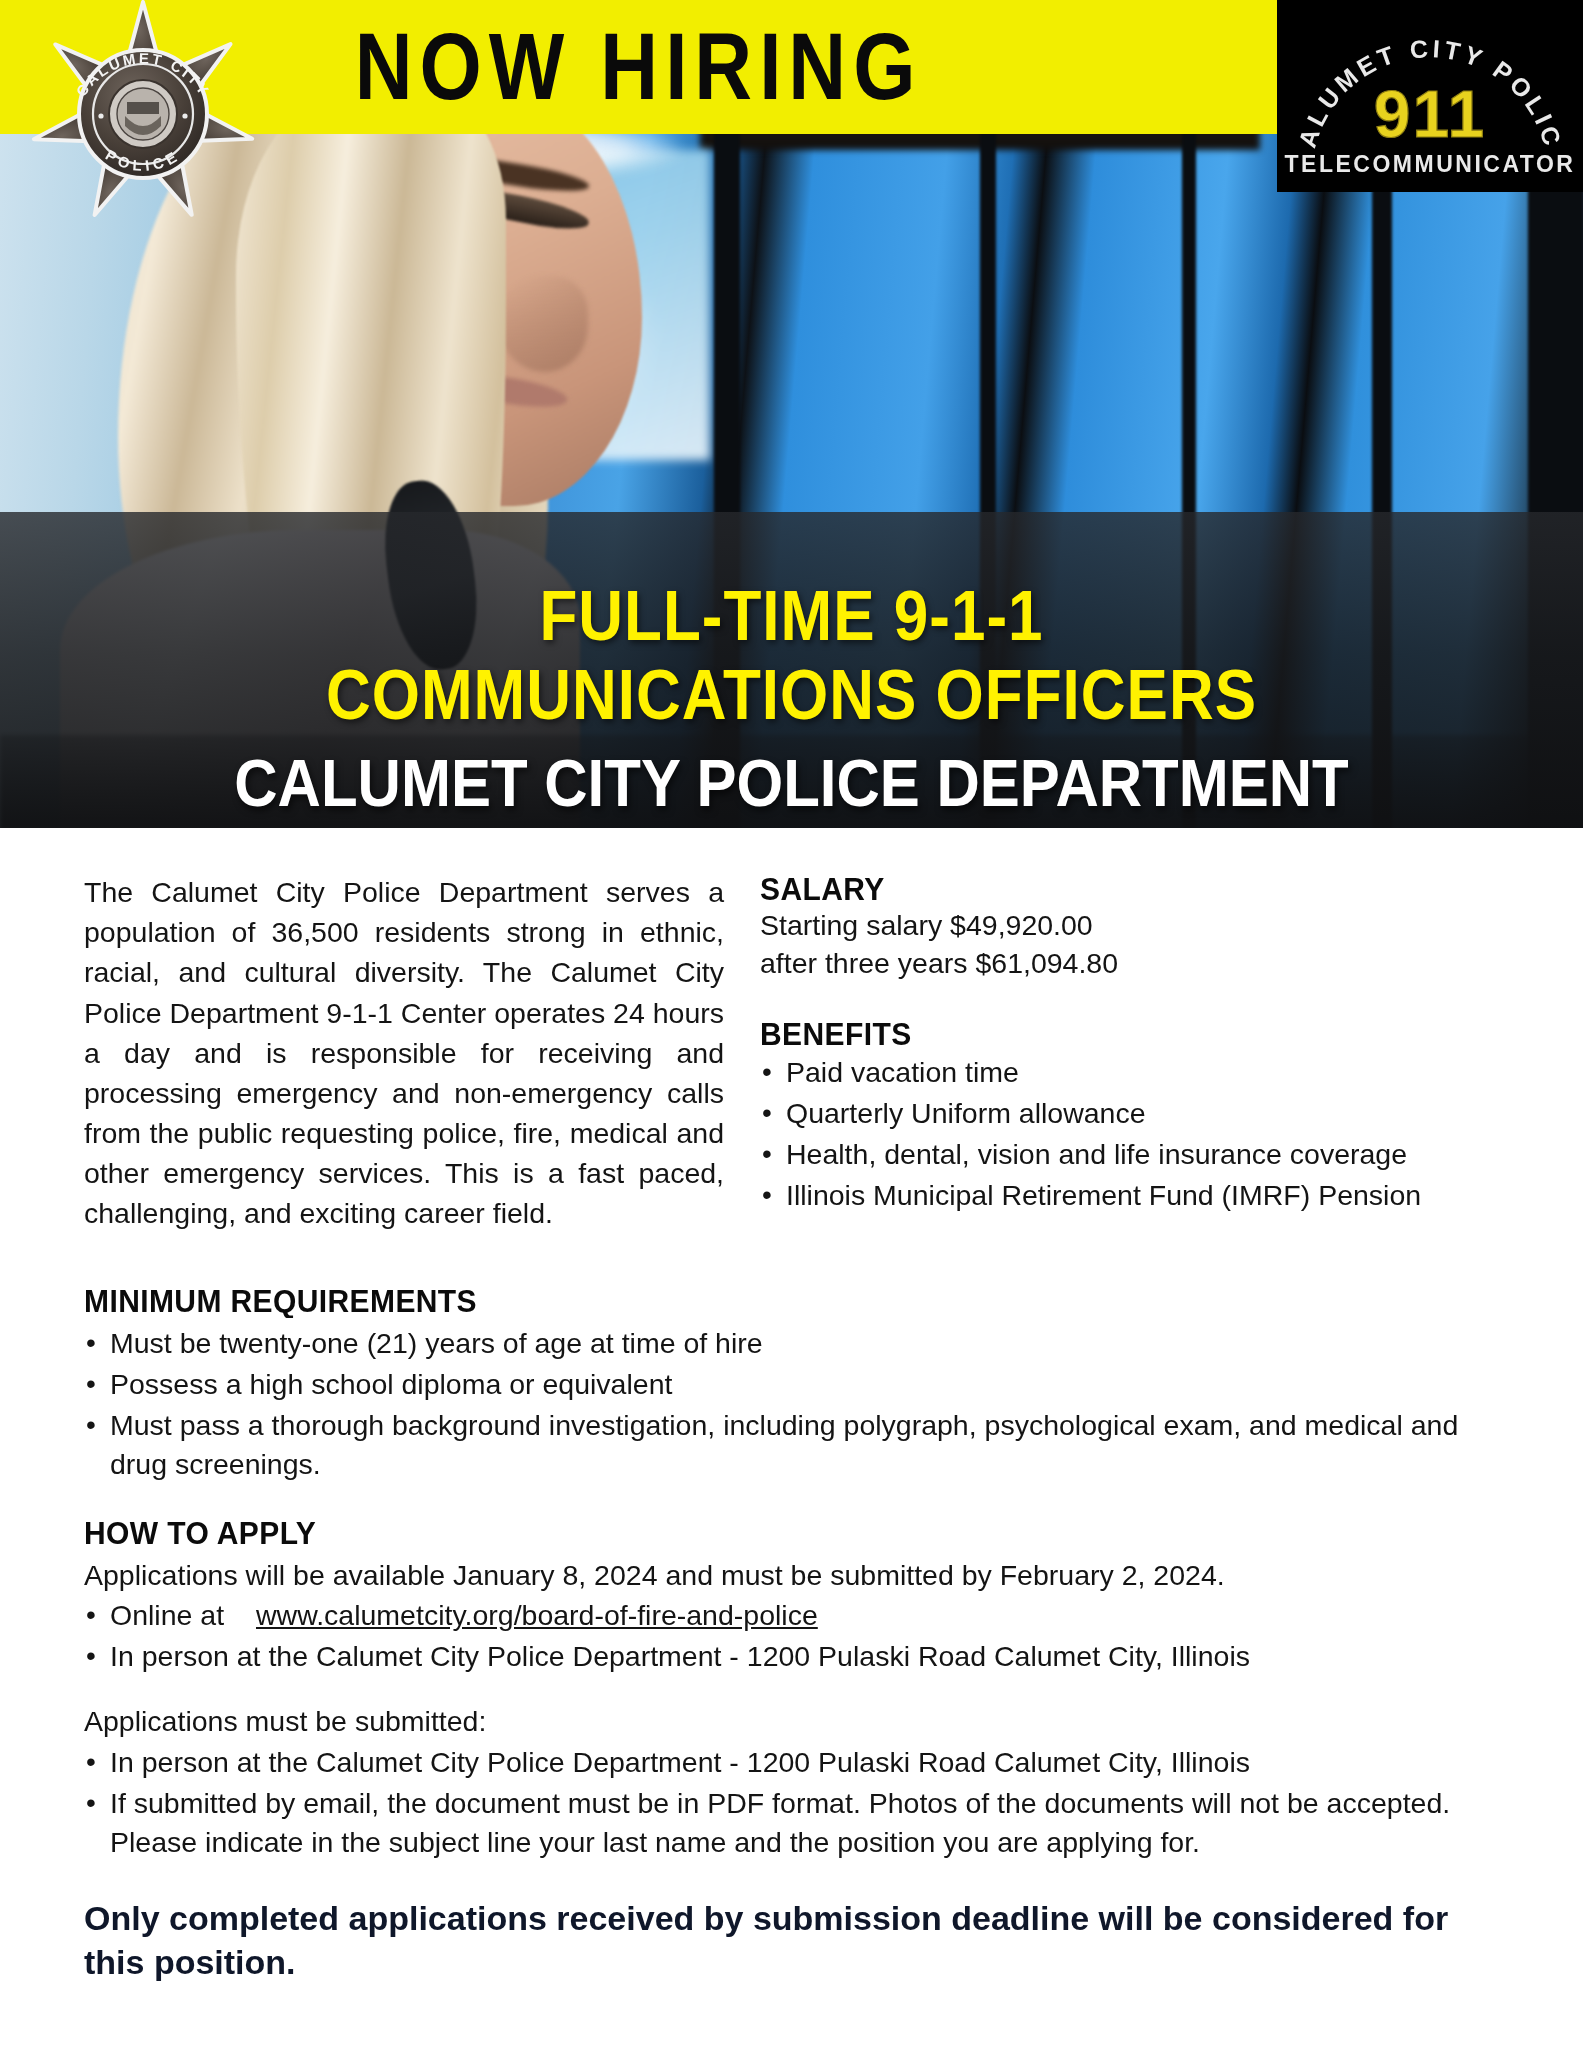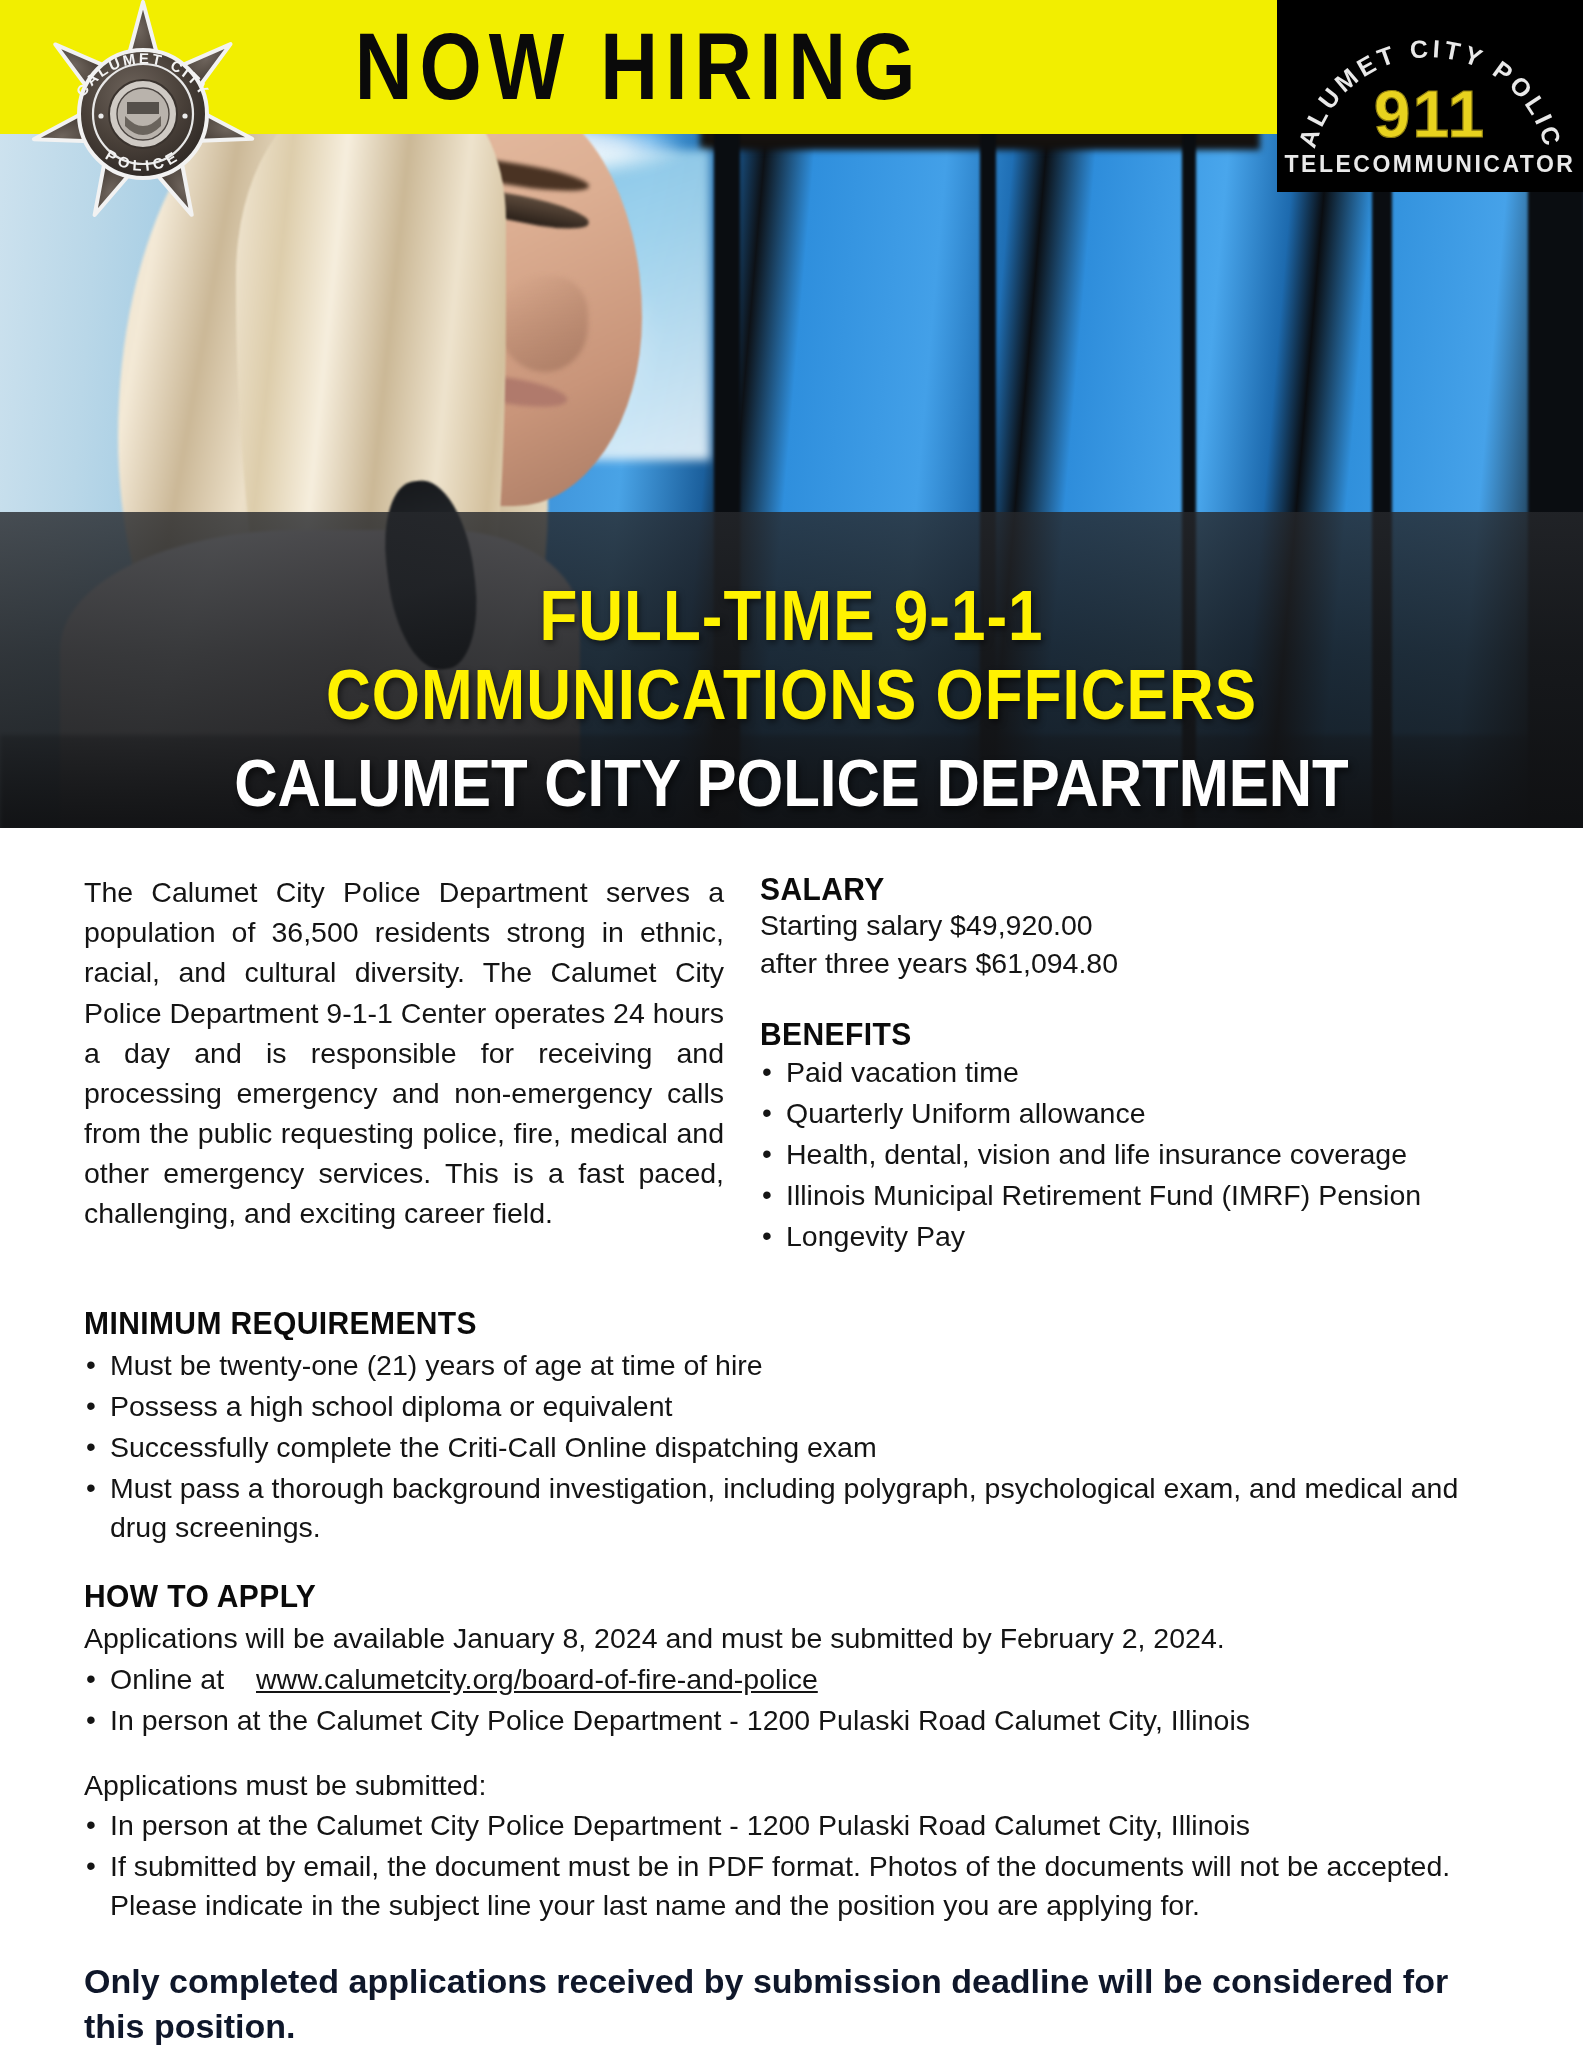--- a/index.html
+++ b/index.html
@@ -335,33 +335,31 @@
       <div class="sub-line">after three years $61,094.80</div>
 
       <div class="spacer-34"></div>
 
       <div class="sec-head">BENEFITS</div>
       <ul class="blist">
         <li>Paid vacation time</li>
         <li>Quarterly Uniform allowance</li>
         <li>Health, dental, vision and life insurance coverage</li>
         <li>Illinois Municipal Retirement Fund (IMRF) Pension</li>
-        <li>Longevity Pay</li>
       </ul>
     </div>
   </div>
 
   <div class="spacer-44"></div>
 
   <div class="fullwide">
     <div class="sec-head">MINIMUM REQUIREMENTS</div>
     <ul class="blist">
       <li>Must be twenty-one (21) years of age at time of hire</li>
       <li>Possess a high school diploma or equivalent</li>
-      <li>Successfully complete the Criti-Call Online dispatching exam</li>
       <li>Must pass a thorough background investigation, including polygraph, psychological exam, and medical and drug screenings.</li>
     </ul>
   </div>
 
   <div class="spacer-26"></div>
 
   <div class="fullwide">
     <div class="sec-head">HOW TO APPLY</div>
     <div class="sub-line">Applications will be available January 8, 2024 and must be submitted by February 2, 2024.</div>
     <ul class="blist">

